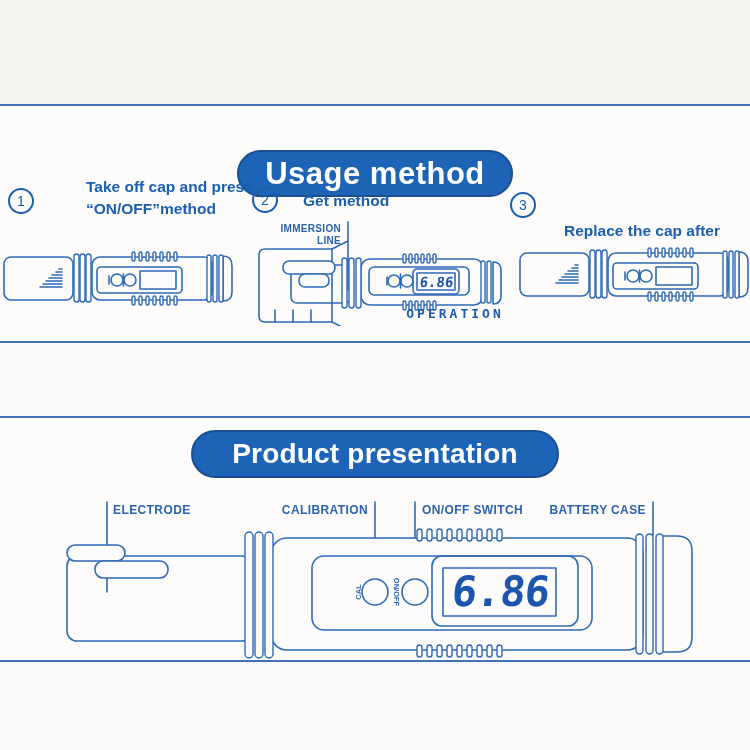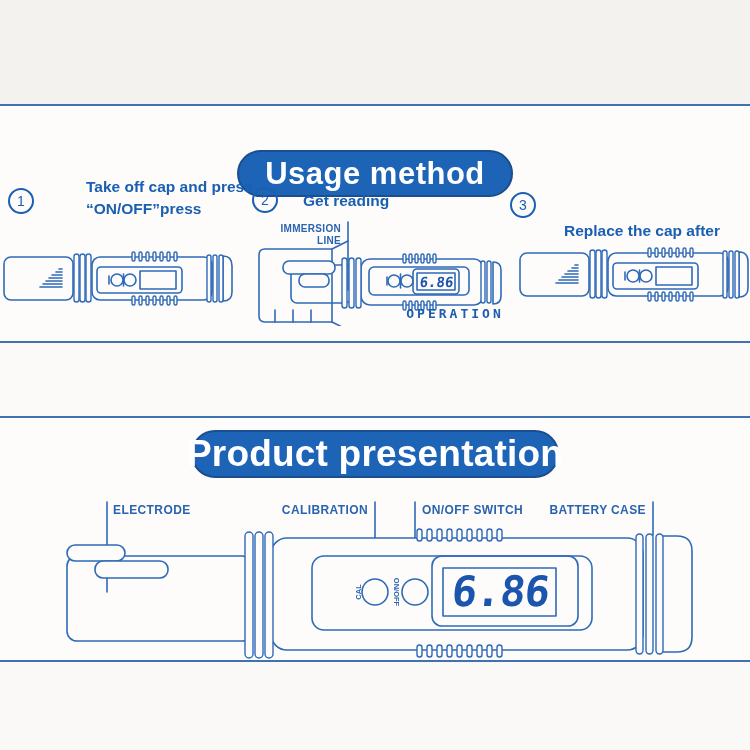--- a/index.html
+++ b/index.html
@@ -7,21 +7,21 @@
   .abs{position:absolute;}
   
   #band-top{left:0;top:0;width:750px;height:104px;background:#f4f2ee;}
   #sec-usage{left:0;top:104px;width:750px;height:239px;background:#fdfcfa;border-top:2px solid #3f72b2;border-bottom:2px solid #3f72b2;box-sizing:border-box;}
   #gap-band{left:0;top:343px;width:750px;height:73px;background:#fbfaf8;}
   #sec-product{left:0;top:416px;width:750px;height:246px;background:#fdfcfa;border-top:2px solid #3f72b2;border-bottom:2px solid #3f72b2;box-sizing:border-box;}
   #band-bottom{left:0;top:662px;width:750px;height:88px;background:#fbf9f7;}
   
   .banner{background:#1d64b6;border:2px solid #1b4e90;border-radius:26px;color:#ffffff;display:flex;align-items:center;justify-content:center;font-weight:700;box-sizing:border-box;white-space:nowrap;}
   #banner-usage{left:237px;top:117px;width:276px;height:47px;font-size:31px;letter-spacing:.5px;margin-top:33px;}
-  #banner-product{left:191px;top:430px;width:368px;height:48px;font-size:37px;letter-spacing:.2px;}
+  #banner-product{left:191px;top:430px;width:368px;height:48px;font-size:28px;letter-spacing:.2px;}
   
   .step-circle{width:22px;height:22px;border:2px solid #1a5fb2;border-radius:50%;color:#1a5fb2;display:flex;align-items:center;justify-content:center;font-size:14px;font-weight:400;background:transparent;}
   .step-text{color:#1a5fb2;font-size:15.5px;font-weight:700;line-height:1.4;}
   
   svg{display:block;}
   .ln{stroke:#2e6ab8;stroke-width:1.6;fill:none;stroke-linecap:round;stroke-linejoin:round;}
   .lnf{stroke:#2e6ab8;stroke-width:1.6;fill:#fdfcfa;stroke-linejoin:round;}
   .lnt{stroke:#2e6ab8;stroke-width:1.4;fill:#fdfcfa;}
   .dlabel{font:700 12px "Liberation Sans",sans-serif;fill:#2a63b0;letter-spacing:.4px;}
   .dlabel-sm{font:700 10px "Liberation Sans",sans-serif;fill:#2a63b0;letter-spacing:.3px;}
@@ -42,28 +42,28 @@
 
   <div id="banner-usage" class="abs banner">
     <span>Usage method</span>
   </div>
 
   <div class="abs step-circle" style="left:8px;top:188px;">
     <span>1</span>
   </div>
   <div class="abs step-text" style="left:48px;top:176px;width:180px;margin-left:38px;">
     <div>Take off cap and press</div>
-    <div>“ON/OFF”press</div>
+    <div>“ON/OFF”method</div>
   </div>
 
   <div class="abs step-circle" style="left:252px;top:187px;">
     <span>2</span>
   </div>
   <div class="abs step-text" style="left:303px;top:190px;width:120px;">
-    <div>Get reading</div>
+    <div>Get method</div>
   </div>
 
   <div class="abs step-circle" style="left:510px;top:192px;">
     <span>3</span>
   </div>
   <div class="abs step-text" style="left:548px;top:184px;width:188px;text-align:center;margin-top:36px;">
     <div>Replace the cap after</div>
   </div>
 
   <svg class="abs" style="left:2px;top:248px;" width="232" height="60" viewBox="0 0 232 60">

